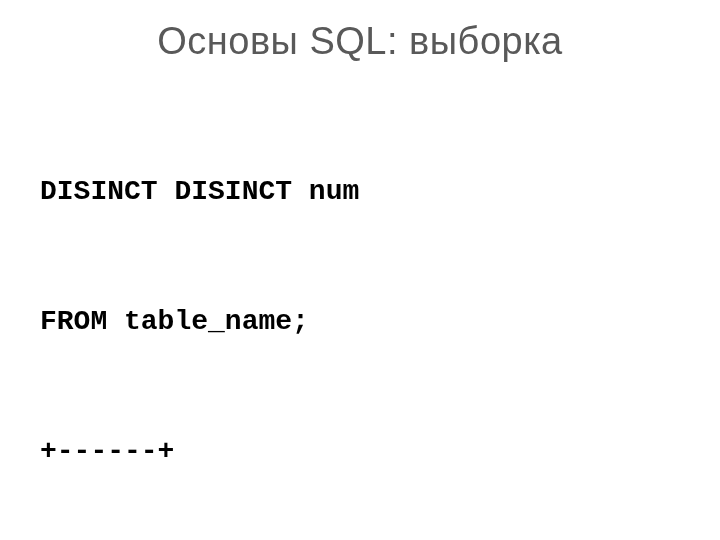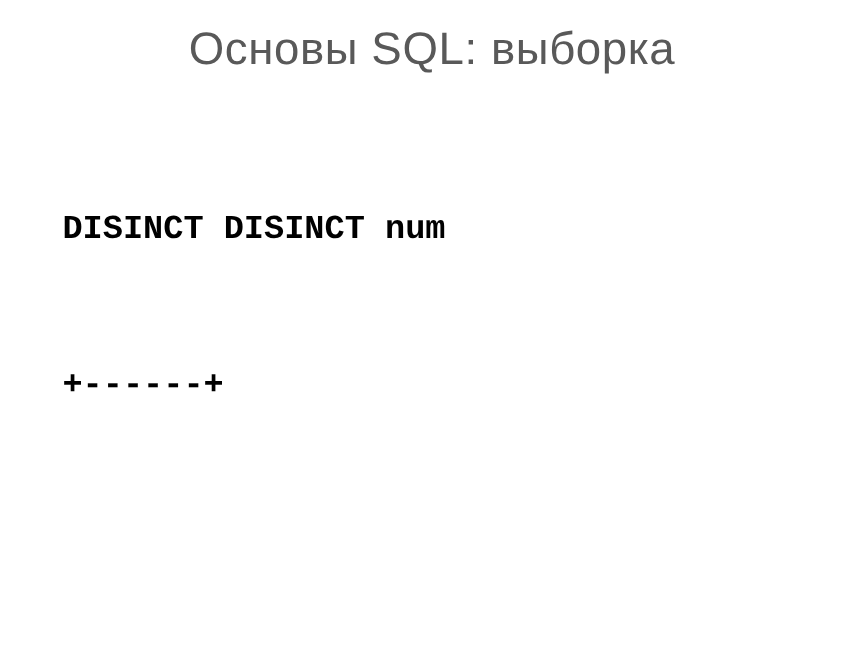--- a/index.html
+++ b/index.html
@@ -10,21 +10,21 @@
     body {
       width: 720px;
       height: 540px;
       background: #ffffff;
       font-family: Arial, sans-serif;
       overflow: hidden;
     }
     .slide {
       width: 100%;
       height: 100%;
-      padding: 20px 52px;
+      padding: 20px 40px;
     }
     .title {
       font-size: 38px;
       color: #595959;
       text-align: center;
       font-weight: normal;
       margin-bottom: 20px;
       letter-spacing: 0.5px;
     }
     .code-block {
@@ -39,20 +39,21 @@
       display: block;
     }
   </style>
 </head>
 <body>
 
 <div class="slide">
   <h1 class="title">Основы SQL: выборка</h1>
   <div class="code-block">
     <span class="code-line">DISINCT DISINCT num</span>
+    <span class="code-line">FROM table_name;</span>
     <span class="code-line">+------+</span>
     
     
     
     
     
     
   </div>
 </div>
 

